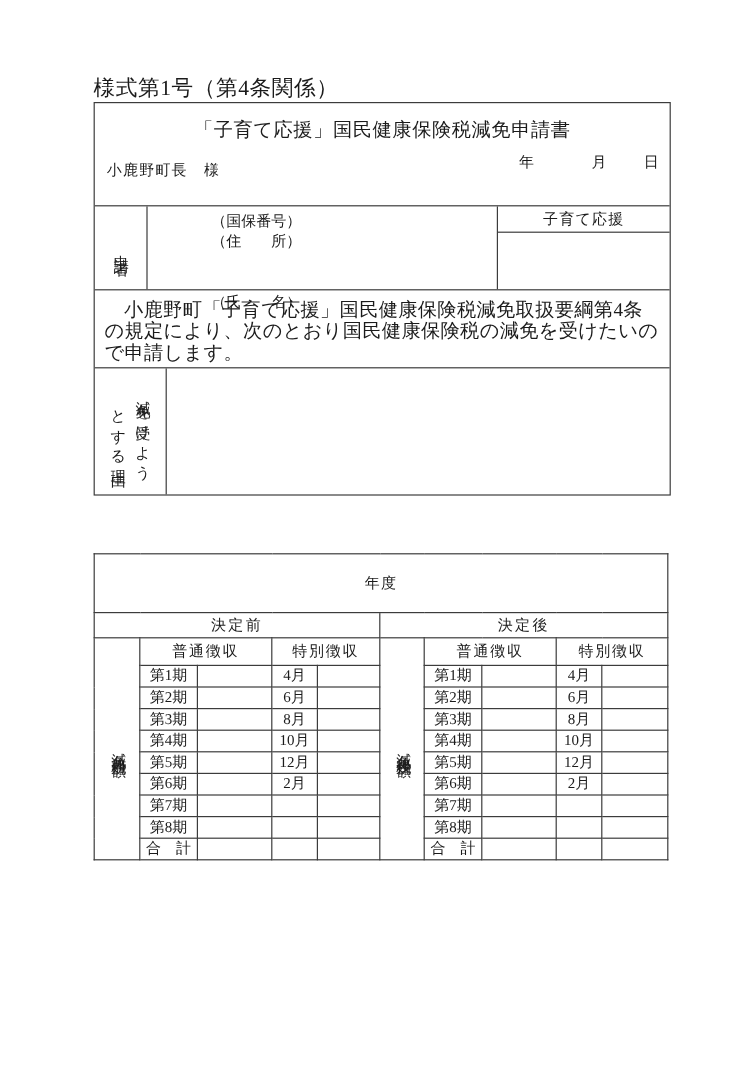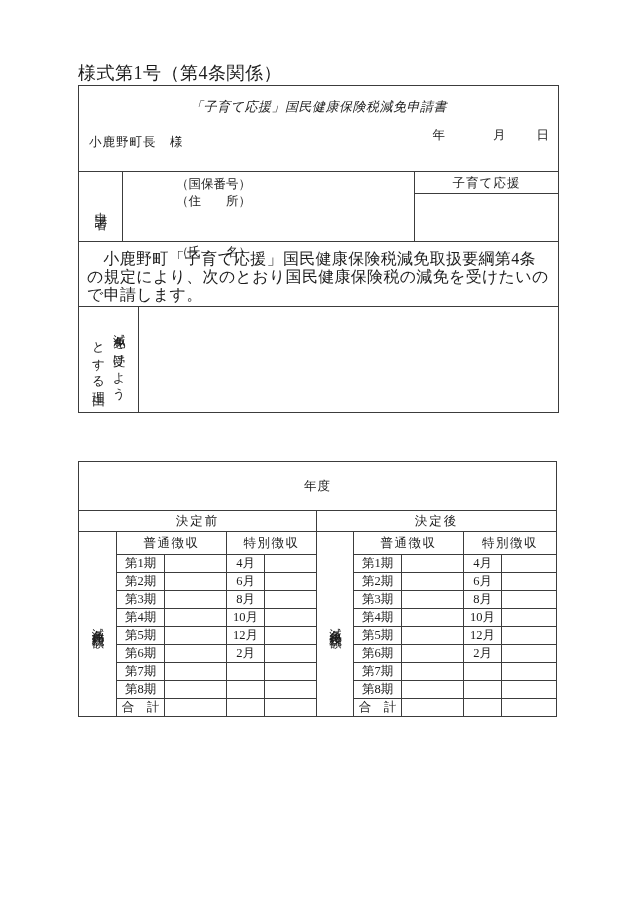--- a/index.html
+++ b/index.html
@@ -17,21 +17,21 @@
   
   .box1 {
     position: absolute; left: 78px; top: 85px;
     width: 481px; height: 328px;
     border: 1px solid #3c3c3c;
     display: flex; flex-direction: column;
   }
   .sec1 { height: 85px; position: relative; }
   .app-title {
     position: absolute; left: 0; right: 0; top: 12px;
-    text-align: center; font-size: 13px; letter-spacing: 0.5px; font-style: italic;
+    text-align: center; font-size: 16px; letter-spacing: 0.5px;
   }
   .date-line {
     position: absolute; right: 9px; top: 41px;
     display: flex; align-items: baseline;
   }
   .date-line .dm { margin-left: 48px; }
   .date-line .dd { margin-left: 31px; }
   .addressee { position: absolute; left: 10px; top: 48px; letter-spacing: 1px; }
 
   .sec2 { height: 70px; border-top: 1px solid #3c3c3c; display: flex; gap: 39px; }
@@ -68,21 +68,21 @@
     position: absolute; left: 78px; top: 461px;
     width: 457px; border-collapse: collapse; table-layout: fixed;
   }
   table.schedule td {
     border: 1px solid #3c3c3c;
     font-size: 12.5px; text-align: center; vertical-align: middle;
     padding: 0; overflow: hidden;
   }
   tr.r-year td { height: 49px; letter-spacing: 1px; }
   tr.r-decision td { height: 21px; letter-spacing: 2px; }
-  tr.r-collect td { height: 23px; letter-spacing: 1.5px; }
+  tr.r-collect td { height: 23px; letter-spacing: 1.5px; font-family: Liberation Mono, monospace; }
   tr.r-data td { height: 17px; }
   td.vlabel-cell { letter-spacing: 0; }
   td.vlabel-cell .vtext { letter-spacing: 2px; font-size: 12.5px; }
 </style>
 </head>
 <body>
 
 <div class="form-label">様式第1号（第4条関係）</div>
 
 <div class="box1">

